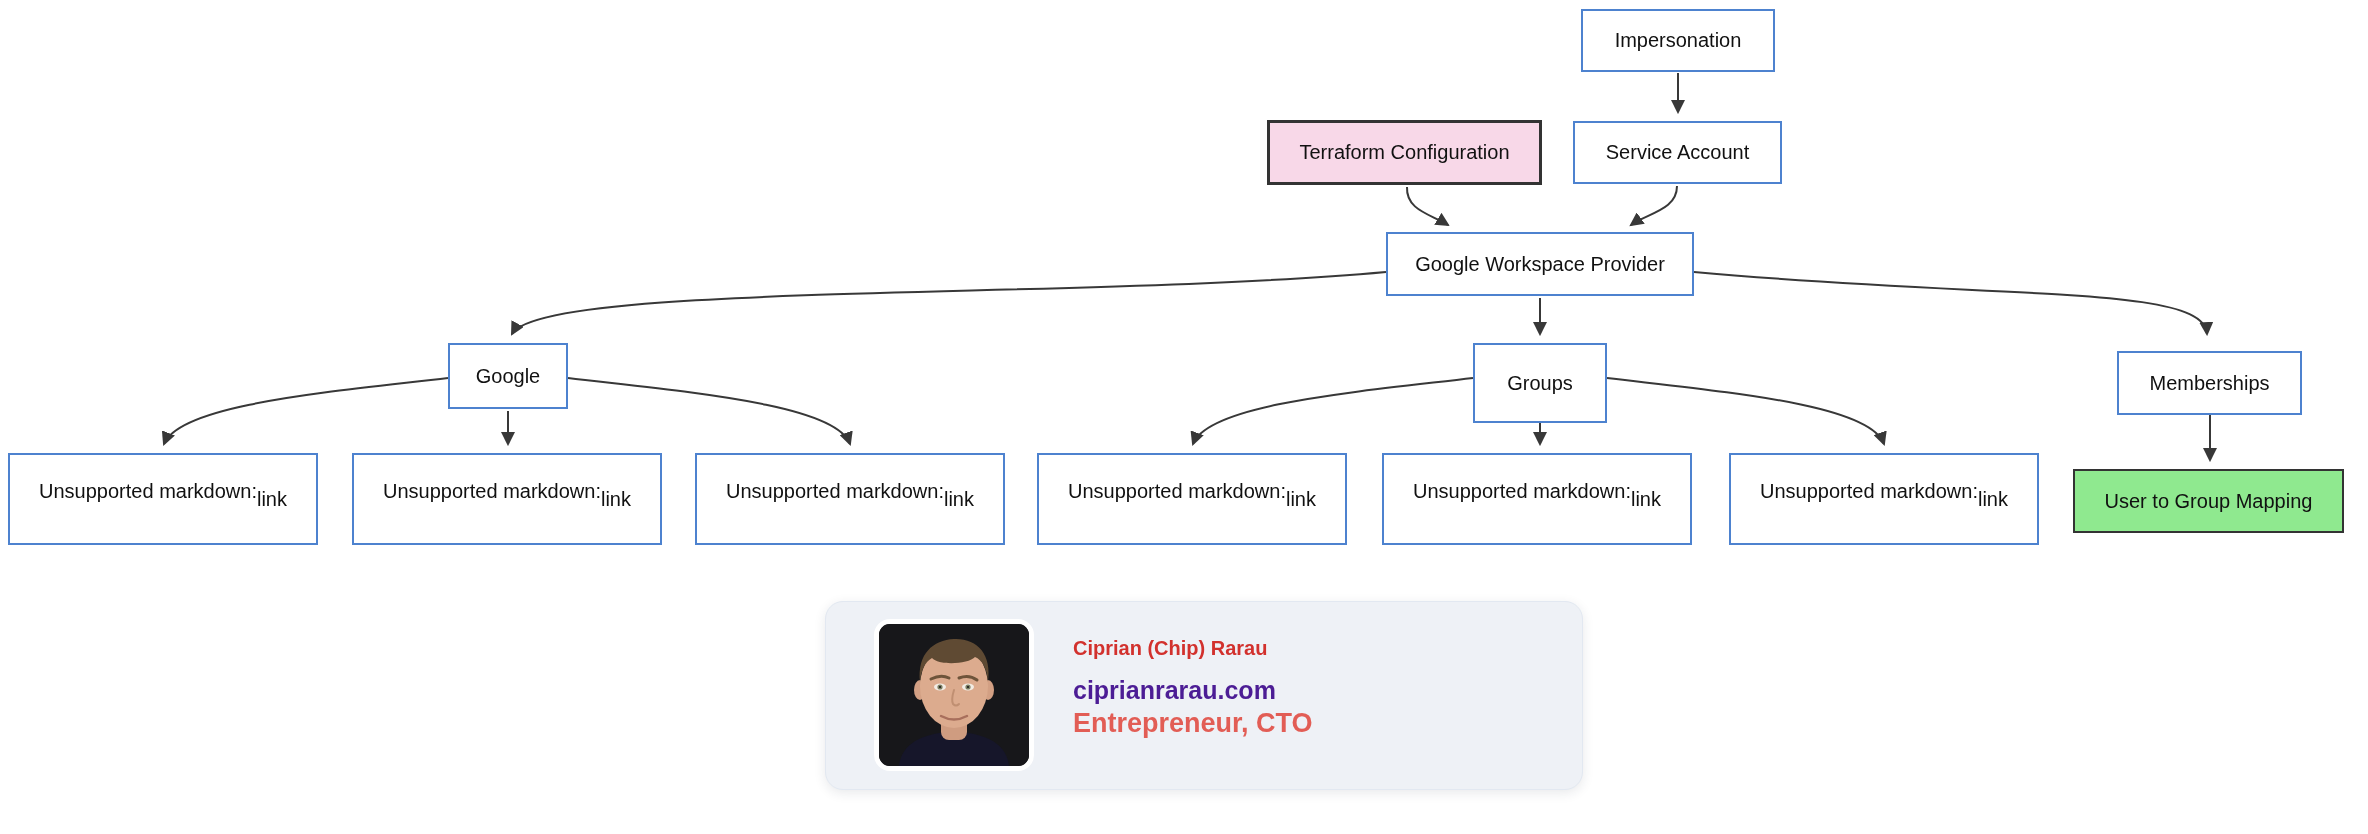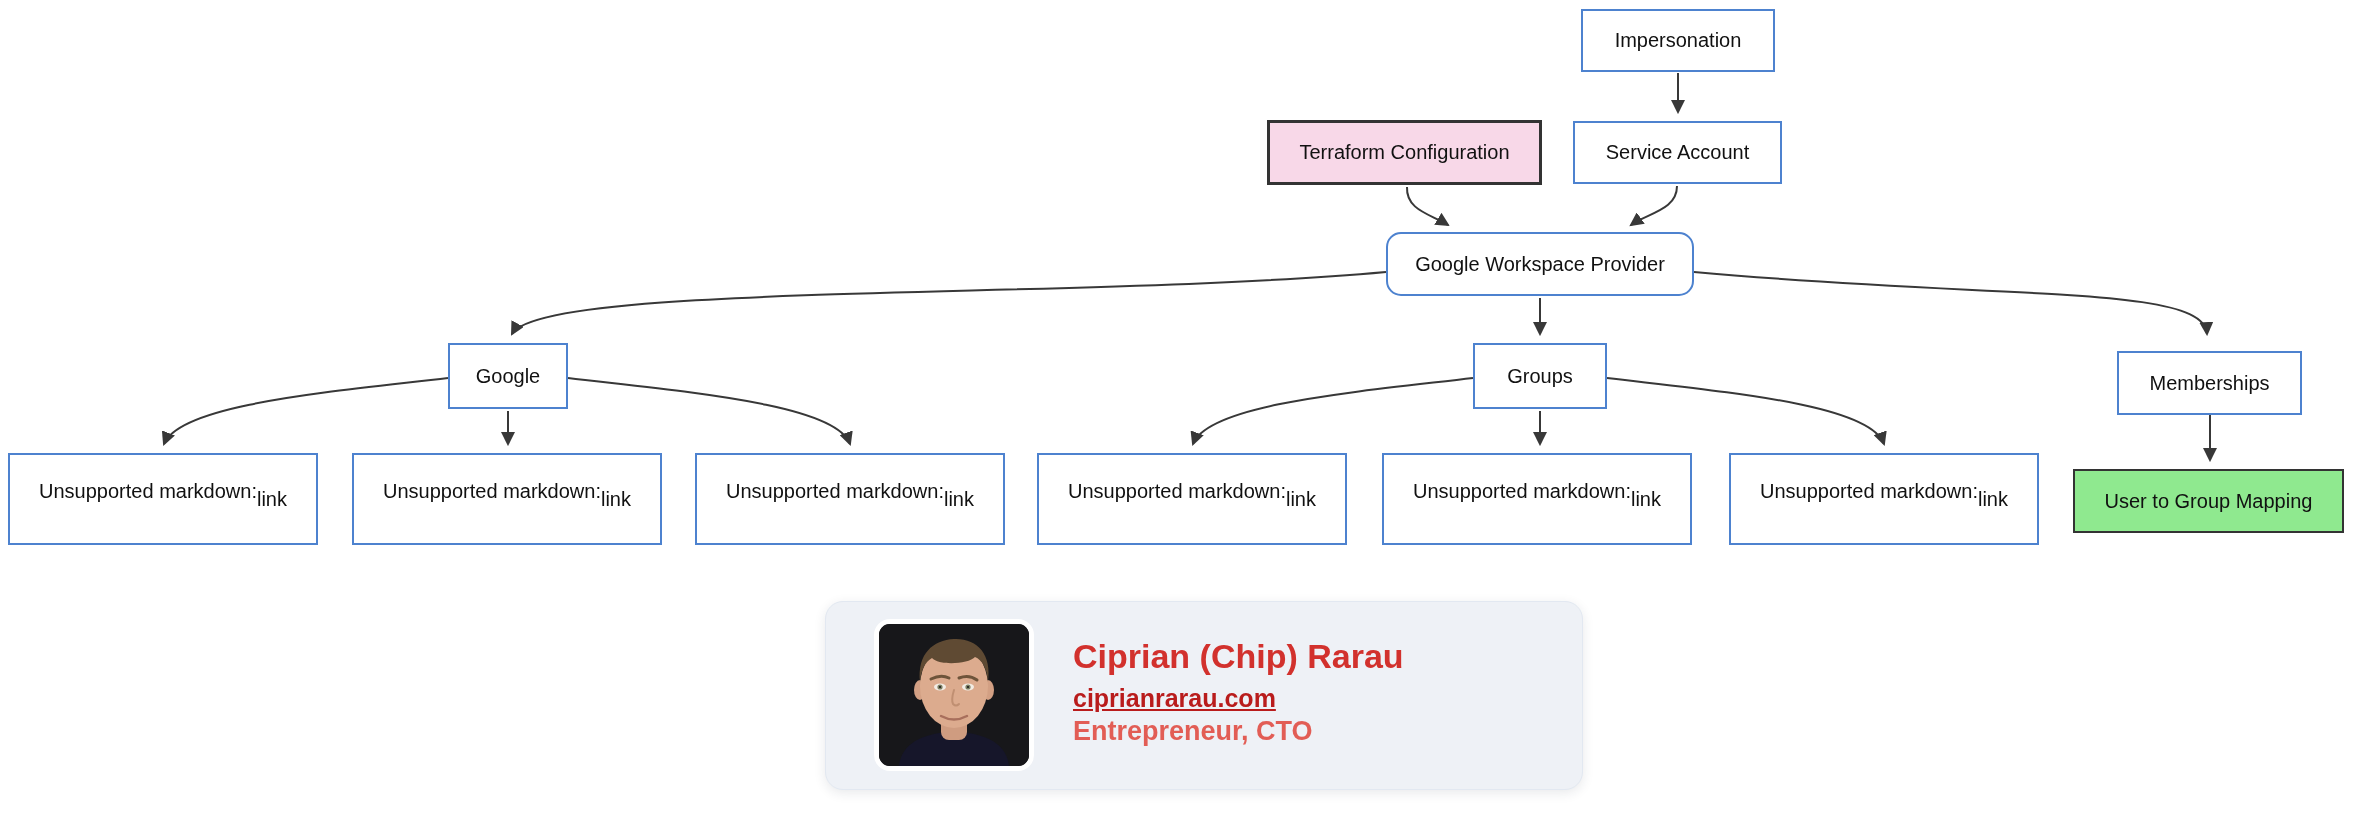--- a/index.html
+++ b/index.html
@@ -22,23 +22,23 @@
   }
   .node--highlight{border:3px solid #333333;background:#f8d8e8;}
   .node--green{border:2px solid #333333;background:#8fe98f;}
   .node--multi{flex-direction:row;justify-content:center;}
   .node--multi .l1{margin-bottom:15px;}
 
   
   .n-impersonation{left:1581px;top:9px;width:194px;height:63px;}
   .n-service{left:1573px;top:121px;width:209px;height:63px;}
   .n-terraform{left:1267px;top:120px;width:275px;height:65px;}
-  .n-gwp{left:1386px;top:232px;width:308px;height:64px;border-radius:15px;}
+  .n-gwp{left:1386px;top:232px;width:308px;height:64px;}
   .n-users{left:448px;top:343px;width:120px;height:66px;}
-  .n-groups{left:1473px;top:343px;width:134px;height:66px;}
+  .n-groups{left:1473px;top:343px;width:134px;height:80px;}
   .n-memberships{left:2117px;top:343px;width:185px;height:64px;margin-top:8px;}
   .n-u1{left:8px;top:453px;width:310px;height:92px;}
   .n-u2{left:352px;top:453px;width:310px;height:92px;}
   .n-u3{left:695px;top:453px;width:310px;height:92px;}
   .n-u4{left:1037px;top:453px;width:310px;height:92px;}
   .n-u5{left:1382px;top:453px;width:310px;height:92px;}
   .n-u6{left:1729px;top:453px;width:310px;height:92px;}
   .n-green{left:2073px;top:469px;width:271px;height:64px;}
 
   
@@ -49,26 +49,25 @@
     box-sizing:border-box;
   }
   .photo{
     position:absolute;left:48px;top:17px;width:150px;height:142px;
     border:5px solid #ffffff;border-radius:16px;overflow:hidden;
     background:#17171a;
   }
   .photo svg{display:block;}
   .card-text{position:absolute;left:247px;top:26px;}
   .card-name{
-    font-size:34px;font-weight:bold;color:#d2312d;line-height:40px;white-space:nowrap;margin-top:8px;
+    font-size:20px;font-weight:bold;color:#d2312d;line-height:40px;white-space:nowrap;
   }
   .card-site{
-    font-size:25px;font-weight:bold;color:#b91c1c;line-height:33px;margin-top:6px;white-space:nowrap;
+    font-size:25px;font-weight:bold;color:#4c1d95;line-height:33px;margin-top:6px;white-space:nowrap;
     cursor:pointer;
-    text-decoration:underline;
   }
   .card-role{
     font-size:27px;font-weight:bold;color:#e25d55;line-height:33px;white-space:nowrap;
   }
 </style>
 </head>
 <body>
 
 <div class="canvas">
 

